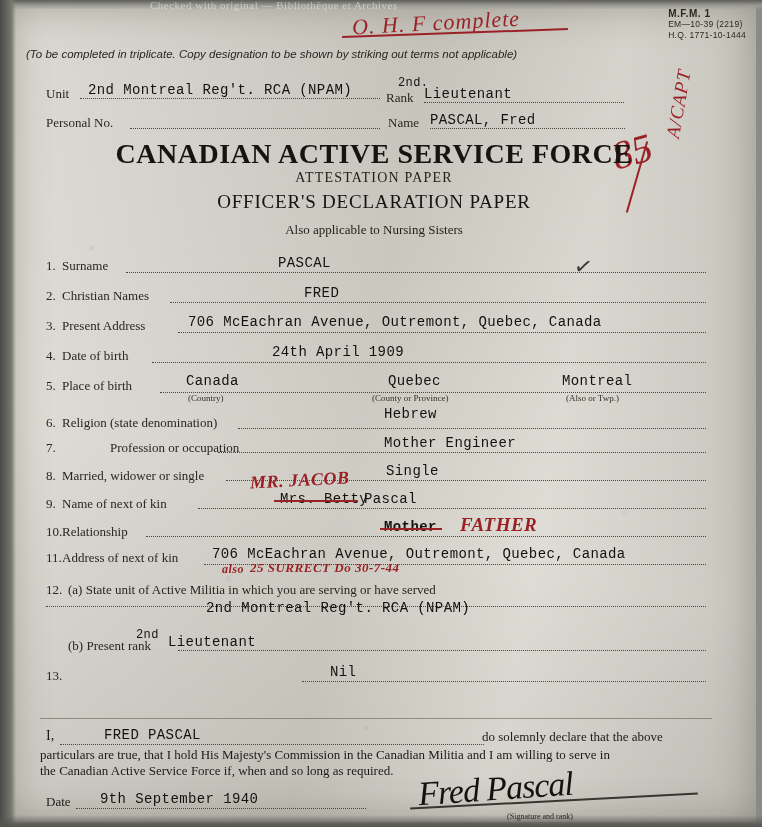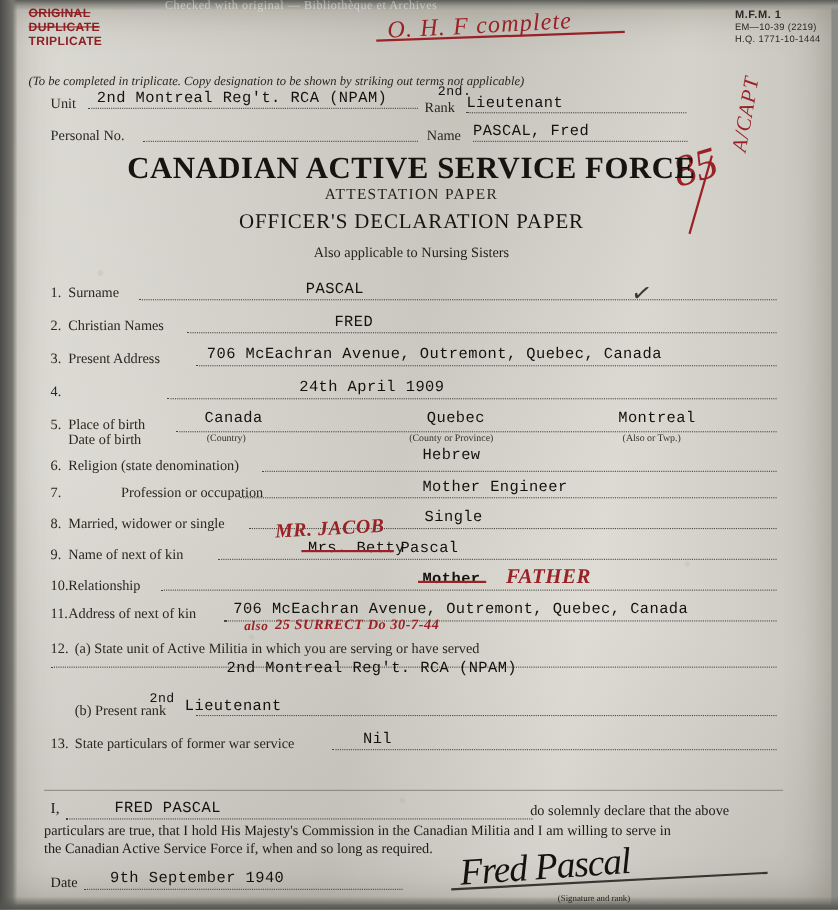--- a/index.html
+++ b/index.html
@@ -132,25 +132,24 @@
     font-size: 11px;
     font-weight: bold;
     line-height: 13px;
     color: #8e1f22;
     letter-spacing: 0.3px;
   }
   #odt .s { text-decoration: line-through; text-decoration-color:#8e1f22;}
   #note-triplicate {
     position: absolute;
     left: 26px; top: 48px;
-    font-family: Liberation Serif, serif;
+    font-family: Liberation Sans, sans-serif;
     font-style: italic;
     font-size: 11.5px;
     color: #2a2620;
-    margin-top: 20px;
   }
   #ohf {
     position: absolute;
     left: 352px; top: 10px;
     font-family: "Liberation Serif", serif;
     font-style: italic;
     font-size: 22px;
     color: #9a2226;
     transform: rotate(-3deg);
     letter-spacing: 1px;
@@ -270,25 +269,20 @@
 
 <div id="page">
 
   <div id="paper"></div>
   <div id="topstrip"></div>
   <div id="leftedge"></div>
   <div id="bottomedge"></div>
 
   <div id="scanline-top">Checked with original — Bibliothèque et Archives</div>
 
-  <div id="odt">
-    <div class="s">ORIGINAL</div>
-    <div class="s">DUPLICATE</div>
-    <div>TRIPLICATE</div>
-  </div>
 
   <div id="note-triplicate">(To be completed in triplicate.  Copy designation to be shown by striking out terms not applicable)</div>
 
   <div id="mfm">
     <div class="big">M.F.M. 1</div>
     <div>EM—10-39 (2219)</div>
     <div>H.Q. 1771-10-1444</div>
   </div>
 
   <div id="ohf">O. H. F  complete</div>
@@ -331,21 +325,21 @@
   <div class="txt label" style="left:62px; top:288px;">Christian Names</div>
   <div class="dots" style="left:170px; top:302px; width:536px;"></div>
   <div class="txt typed" style="left:304px; top:285px; font-size:14px;">FRED</div>
 
   <div class="txt num" style="left:46px; top:318px;">3.</div>
   <div class="txt label" style="left:62px; top:318px;">Present Address</div>
   <div class="dots" style="left:178px; top:332px; width:528px;"></div>
   <div class="txt typed" style="left:188px; top:314px; font-size:14px;">706 McEachran Avenue, Outremont, Quebec, Canada</div>
 
   <div class="txt num" style="left:46px; top:348px;">4.</div>
-  <div class="txt label" style="left:62px; top:348px;margin-top:44px;">Date of birth</div>
+  <div class="txt label" style="left:62px; top:348px;">Date of birth</div>
   <div class="dots" style="left:152px; top:362px; width:554px;"></div>
   <div class="txt typed" style="left:272px; top:344px; font-size:14px;">24th April 1909</div>
 
   <div class="txt num" style="left:46px; top:378px;">5.</div>
   <div class="txt label" style="left:62px; top:378px;">Place of birth</div>
   <div class="dots" style="left:160px; top:392px; width:546px;"></div>
   <div class="txt typed" style="left:186px; top:373px; font-size:14px;">Canada</div>
   <div class="txt typed" style="left:388px; top:373px; font-size:14px;">Quebec</div>
   <div class="txt typed" style="left:562px; top:373px; font-size:14px;">Montreal</div>
   <div class="txt smallcap" style="left:188px; top:393px;">(Country)</div>
@@ -393,21 +387,20 @@
   <div class="txt label" style="left:68px; top:582px;">(a) State unit of Active Militia in which you are serving or have served</div>
   <div class="dots" style="left:46px; top:606px; width:660px;"></div>
   <div class="txt typed" style="left:206px; top:600px; font-size:14px;">2nd Montreal Reg't. RCA (NPAM)</div>
 
   <div class="txt label" style="left:68px; top:638px;">(b) Present rank</div>
   <div class="dots" style="left:178px; top:650px; width:528px;"></div>
   <div class="txt typed" style="left:136px; top:628px; font-size:12px;">2nd</div>
   <div class="txt typed" style="left:168px; top:634px; font-size:14px;">Lieutenant</div>
 
   <div class="txt num" style="left:46px; top:668px;">13.</div>
-  <div class="txt label" style="left:68px; top:668px;">State particulars of former war service</div>
   <div class="dots" style="left:302px; top:681px; width:404px;"></div>
   <div class="txt typed" style="left:330px; top:664px; font-size:14px;">Nil</div>
 
   <div class="rule" style="left:40px; top:718px; width:672px;"></div>
 
   <div class="txt serif" style="left:46px; top:728px; font-size:14px;">I,</div>
   <div class="dots" style="left:60px; top:744px; width:424px;"></div>
   <div class="txt typed" style="left:104px; top:727px; font-size:14px;">FRED PASCAL</div>
   <div class="txt serif" style="left:482px; top:729px; font-size:13px;">do solemnly declare that the above</div>
   <div class="txt serif" style="left:40px; top:747px; font-size:13px;">particulars are true, that I hold His Majesty's Commission in the Canadian Militia and I am willing to serve in</div>

